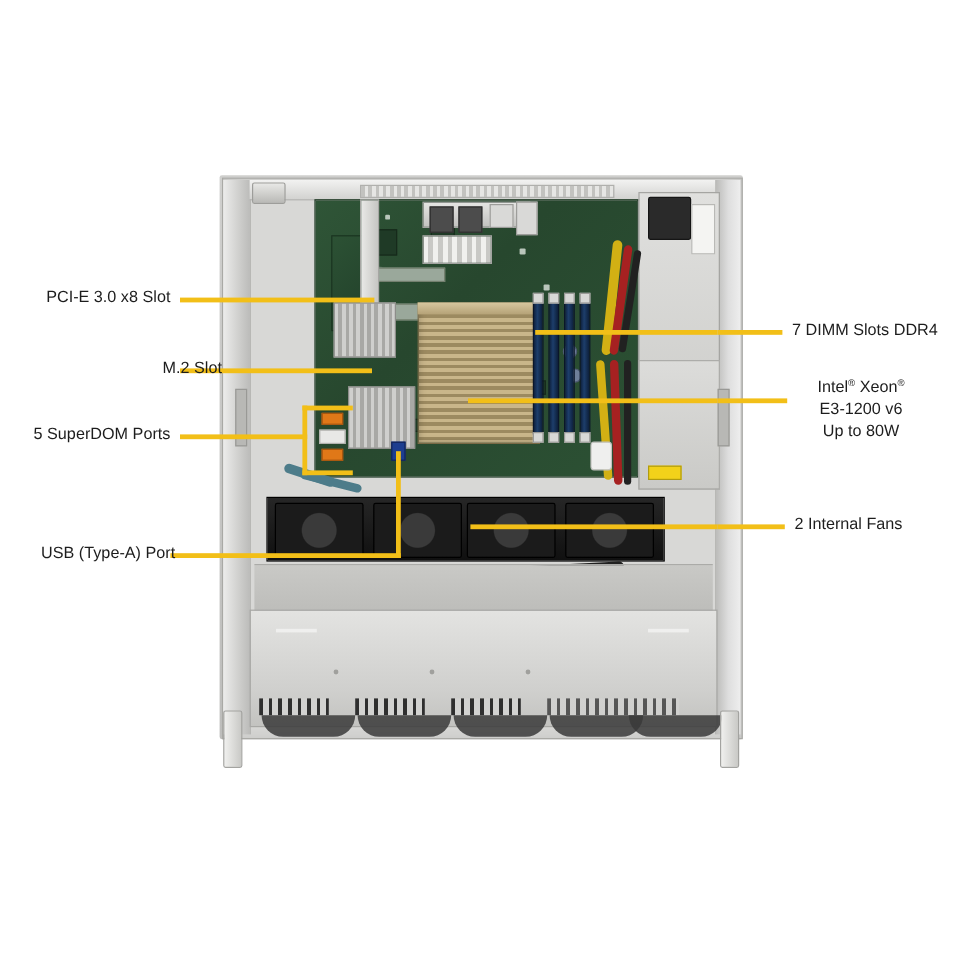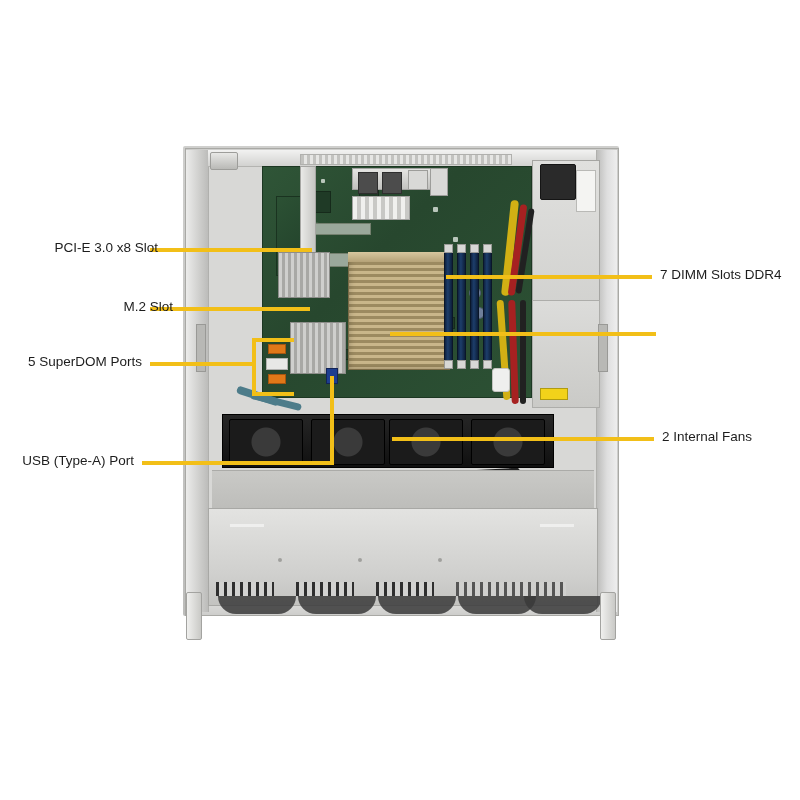--- a/index.html
+++ b/index.html
@@ -341,28 +341,31 @@
   <div class="lead v" style="left:330px;top:376px;height:89px;"></div>
 
   <div class="lead h" style="left:598px;top:275px;width:54px;"></div>
   <div class="lead h" style="left:598px;top:332px;width:58px;"></div>
   <div class="lead h" style="left:598px;top:437px;width:56px;"></div>
 
   <div class="lead h" style="left:446px;top:275px;width:152px;"></div>
   <div class="lead h" style="left:390px;top:332px;width:208px;"></div>
   <div class="lead h" style="left:392px;top:437px;width:206px;"></div>
 
-  <div class="label right" style="left:16px;top:239px;width:142px;">PCI-E 3.0 x8 Slot</div>
-
-  <div class="label right" style="left:0px;top:298px;width:142px;padding-left:31px;">M.2 Slot</div>
+  <div class="label right" style="left:0px;top:239px;width:142px;">PCI-E 3.0 x8 Slot</div>
+
+  <div class="label right" style="left:12px;top:298px;width:142px;padding-left:31px;">M.2 Slot</div>
 
   <div class="label right" style="left:0px;top:353px;width:142px;">5 SuperDOM Ports</div>
 
-  <div class="label right" style="left:0px;top:452px;width:134px;">USB (Type-A) Port</div>
+  <div class="label right" style="left:12px;top:452px;width:134px;">USB (Type-A) Port</div>
 
   <div class="label" style="left:660px;top:266px;">7 DIMM Slots DDR4</div>
 
   <div class="label center" style="left:640px;top:314px;width:155px;">
+    <div><span>Intel</span><sup>®</sup> <span>Xeon</span><sup>®</sup></div>
+    <div>E3-1200 v6</div>
+    <div>Up to 80W</div>
   </div>
 
   <div class="label" style="left:662px;top:428px;">2 Internal Fans</div>
 
 </div>
 
 </body></html>

